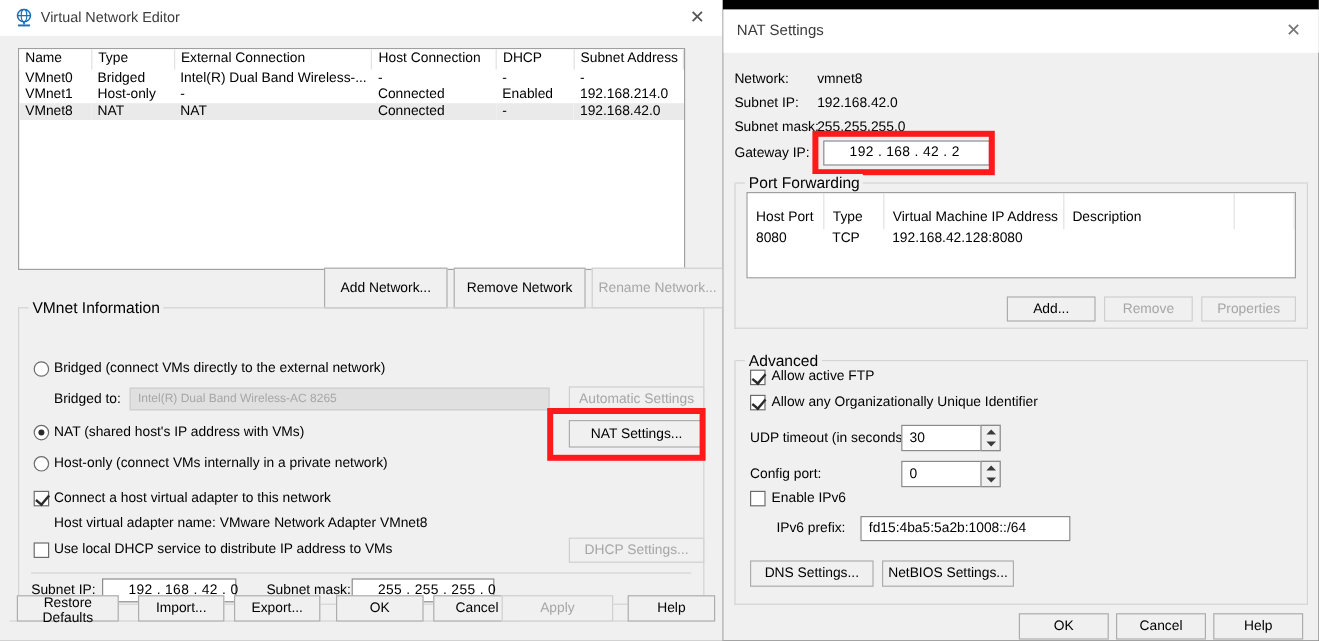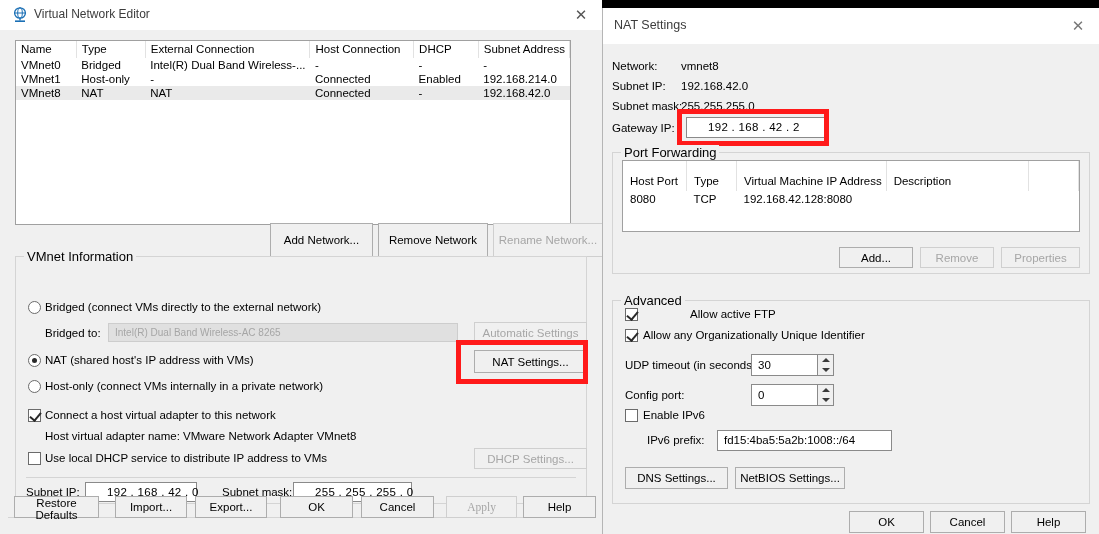--- a/index.html
+++ b/index.html
@@ -270,21 +270,21 @@
     <span class="lbl" style="left:222px;top:456px;">Subnet mask:</span>
     <span class="ipfield" style="left:293px;top:452px;width:119px;">255 . 255 . 255 . 0</span>
 
     <span class="hline" style="left:8px;top:487px;width:586px;"></span>
 
     <button class="w" style="position:absolute;left:14px;top:466px;width:85px;height:22px;">Restore Defaults</button>
     <button class="w" style="position:absolute;left:115px;top:466px;width:72px;height:22px;">Import...</button>
     <button class="w" style="position:absolute;left:195px;top:466px;width:72px;height:22px;">Export...</button>
     <button class="w" style="position:absolute;left:280px;top:466px;width:73px;height:22px;">OK</button>
     <button class="w" style="position:absolute;left:361px;top:466px;width:73px;height:22px;">Cancel</button>
-    <button class="w dis" style="position:absolute;left:446px;top:466px;width:71px;height:22px;font-family:Liberation Serif, serif;">Apply</button>
+    <button class="w dis" style="position:absolute;left:418px;top:466px;width:93px;height:22px;">Apply</button>
     <button class="w" style="position:absolute;left:523px;top:466px;width:73px;height:22px;">Help</button>
   </div>
 </div>
 
 <div id="nat">
   <div id="nat-titlebar">
     <span id="nat-title-text">NAT Settings</span>
     <div id="nat-close">✕</div>
   </div>
 
@@ -336,21 +336,21 @@
     <button class="w dis" style="position:absolute;left:317px;top:203px;width:74px;height:21px;">Remove</button>
     <button class="w dis" style="position:absolute;left:398px;top:203px;width:79px;height:21px;">Properties</button>
 
     <div class="grp" style="left:9px;top:245px;width:478px;height:204px;margin-top:11px;">
       <span class="gtopL"></span>
       <span class="gtopR" style="left:62px;right:0;"></span>
       <span class="gl">Advanced</span>
     </div>
 
     <span class="check on" style="left:22px;top:264px;"></span>
-    <span class="lbl" style="left:40px;top:264px;margin-left:47px;">Allow active FTP</span>
+    <span class="lbl" style="left:40px;top:264px;">Allow active FTP</span>
 
     <span class="check on" style="left:22px;top:285px;"></span>
     <span class="lbl" style="left:40px;top:285px;">Allow any Organizationally Unique Identifier</span>
 
     <span class="lbl" style="left:22px;top:315px;">UDP timeout (in seconds):</span>
     <span class="spin" style="left:148px;top:310px;width:83px;">
       <span>30</span>
       <span class="arrows">
         <i class="up"></i>
         <i class="dn"></i>

